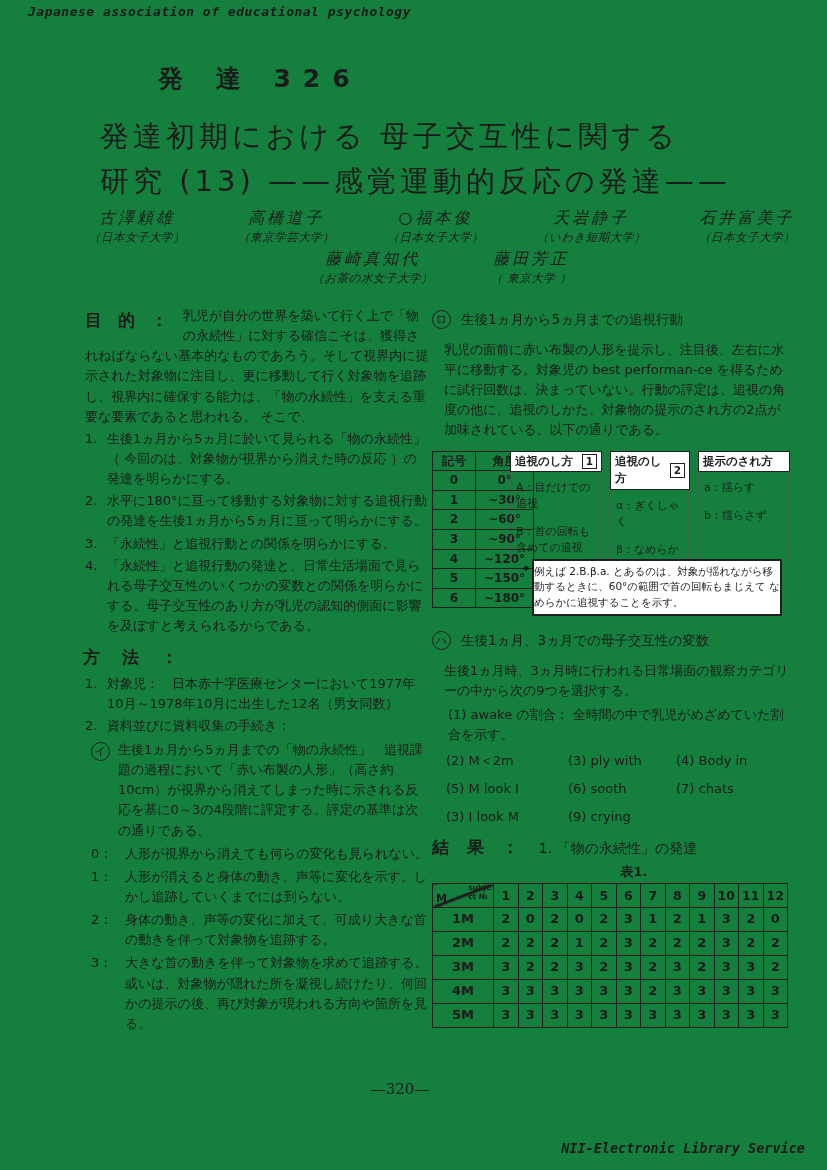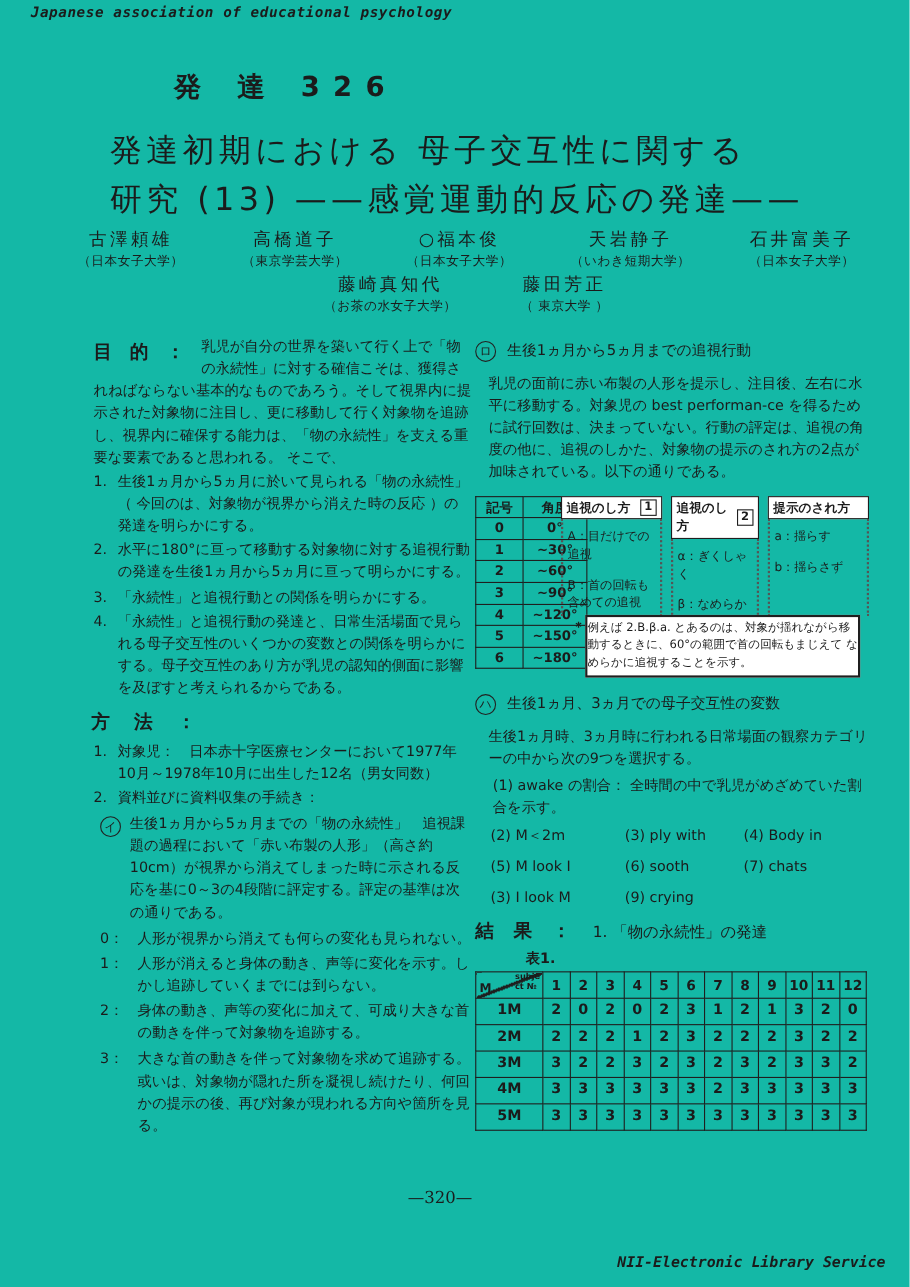--- a/index.html
+++ b/index.html
@@ -1,23 +1,23 @@
 <!DOCTYPE html>
 <html><head>
 <meta charset="utf-8">
 <style>
   html,body{margin:0;padding:0;background:#ffffff;}
-  .page{position:relative;width:827px;height:1170px;background:#14b8a6;color:#1b1b1b;
+  .page{position:relative;width:827px;height:1170px;background:#15803d;color:#1b1b1b;
         font-family:"DejaVu Sans","Liberation Sans",sans-serif;overflow:hidden;}
   .top-note{position:absolute;left:28px;top:4px;font-family:"DejaVu Sans Mono","Liberation Mono",monospace;
             font-style:italic;font-weight:bold;font-size:13px;letter-spacing:.5px;}
   .session{position:absolute;left:118px;top:62px;font-size:25px;font-weight:bold;letter-spacing:12px;margin-left:40px;}
   .title{position:absolute;left:100px;top:114px;font-size:29px;letter-spacing:4px;line-height:1.55;
          font-weight:500;white-space:nowrap;}
-  .authors{position:absolute;left:71px;top:208px;width:706px;}
+  .authors{position:absolute;left:89px;top:208px;width:706px;font-style:italic;}
   .arow{display:flex;justify-content:space-between;}
   .arow.r2{justify-content:center;gap:58px;margin-top:4px;}
   .author{text-align:center;}
   .aname{font-size:16px;letter-spacing:3px;font-weight:500;}
   .aaff{font-size:11.5px;letter-spacing:.5px;margin-top:1px;}
   .col{position:absolute;top:306px;font-size:13px;line-height:1.55;}
   .col.left{left:85px;width:344px;}
   .col.right{left:432px;width:358px;}
   .fl-head{float:left;font-size:17px;font-weight:700;letter-spacing:5px;margin-right:10px;padding-top:1px;}
   .sec-head-block{font-size:17px;font-weight:700;letter-spacing:8px;margin:8px 0 3px -2px;clear:both;}
@@ -54,21 +54,21 @@
   .tbox-body div{margin-bottom:12px;}
   .note-star{position:absolute;left:88px;top:112px;font-size:12px;font-weight:700;}
   .note-box{position:absolute;left:100px;top:110px;width:246px;border:2px solid #1f1f1f;font-size:10.5px;
           line-height:1.5;padding:3px 0;background:#fff;}
   .cat-grid{display:grid;grid-template-columns:122px 108px 1fr;row-gap:8px;padding-left:14px;
           font-size:13px;margin:6px 0 4px;}
   .closing .small{font-size:11px;}
   .results-line{margin-top:6px;display:flex;align-items:baseline;gap:14px;}
   .results-line .rhead{font-size:17px;font-weight:700;letter-spacing:6px;}
   .results-line .rsub{font-size:14px;}
-  .table-label{margin-left:46px;font-size:13px;font-weight:600;margin-top:2px;}
+  .table-label{margin-left:46px;font-size:13px;font-weight:600;margin-top:2px;text-align:center;}
   .results-table{border-collapse:collapse;table-layout:fixed;width:356px;margin-top:1px;}
   .results-table th,.results-table td{border:1.8px solid #1f1f1f;text-align:center;height:23px;
           font-size:13px;padding:0;font-weight:600;}
   .results-table .lblcol{width:46px;}
   .results-table th{font-size:12.5px;}
   td.corner{position:relative;background:linear-gradient(to bottom right,transparent 46%,#1f1f1f 46%,#1f1f1f 53%,transparent 53%);padding-left:14px;}
   .c-top{position:absolute;top:0;right:2px;font-size:7.5px;line-height:1.15;white-space:pre-line;text-align:left;}
   .c-bot{position:absolute;bottom:0;left:3px;font-size:11px;}
   .page-number{position:absolute;left:340px;top:1080px;width:120px;text-align:center;font-size:15px;
           font-family:"DejaVu Serif","Liberation Serif",serif;}

